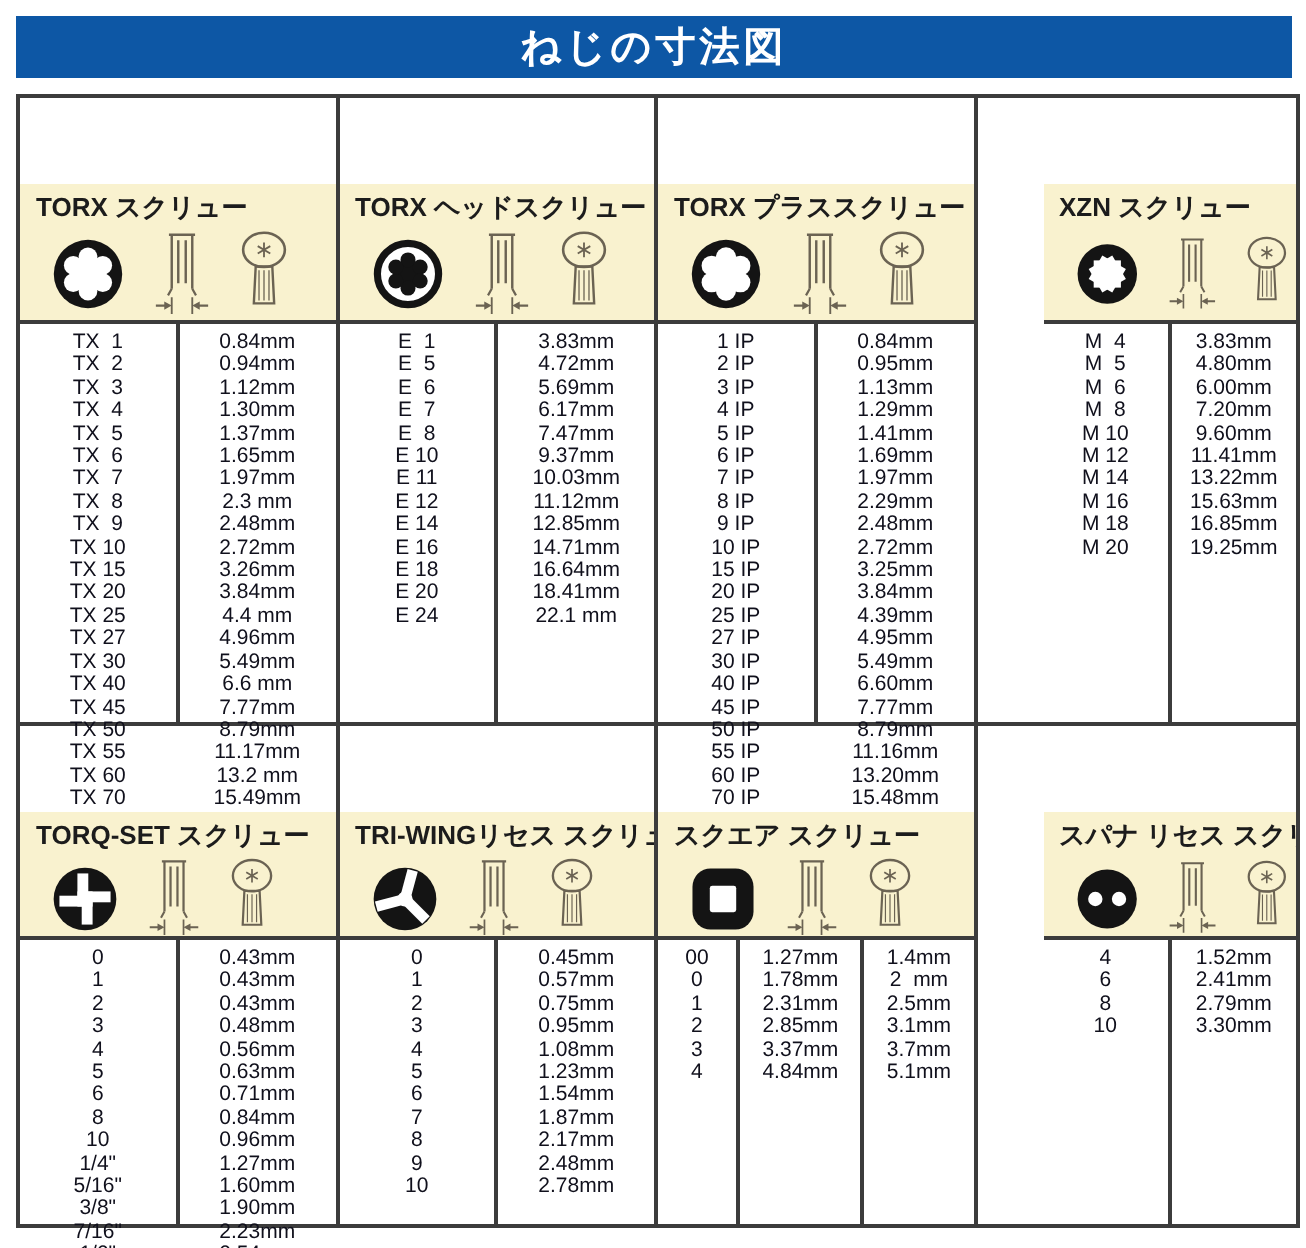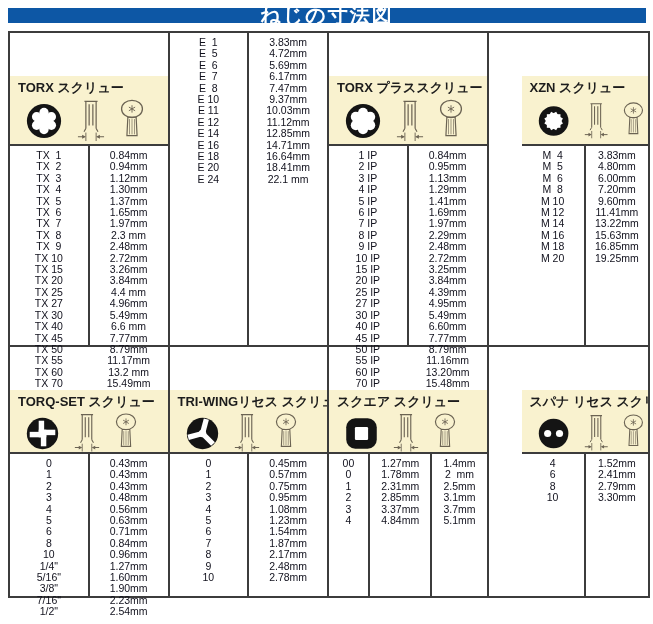--- a/index.html
+++ b/index.html
@@ -3,21 +3,21 @@
 <meta charset="utf-8">
 <style>
   html,body{margin:0;padding:0;}
   body{
     width:653px;height:624px;background:#ffffff;
     font-family:"Liberation Sans","DejaVu Sans",sans-serif;
     color:#14141c;overflow:hidden;
   }
   .page{padding:8px 7px 0 8px;}
   .banner{
-    background:#0d57a5;height:15px;display:flex;align-items:center;justify-content:center;
+    background:#0d57a5;height:31px;display:flex;align-items:center;justify-content:center;
     margin-bottom:8px;
   }
   .banner h1{margin:0;color:#ffffff;font-size:20px;font-weight:bold;letter-spacing:2px;}
   .grid{
     display:grid;grid-template-columns:repeat(4,1fr);grid-template-rows:314px 249px;
     border:2px solid #3c3c3c;width:638px;box-sizing:content-box;background:#ffffff;
   }
   .panel{
     border-right:2px solid #3c3c3c;border-bottom:2px solid #3c3c3c;
     display:flex;flex-direction:column;min-width:0;box-sizing:border-box;
@@ -216,20 +216,34 @@
             <span class="cell">7.77mm</span>
             <span class="cell">8.79mm</span>
             <span class="cell">11.17mm</span>
             <span class="cell">13.2 mm</span>
             <span class="cell">15.49mm</span>
           </div>
         </div>
     </section>
 
     <section class="panel r1">
+      <div class="panel-head">
+        <div class="panel-title">TORX ヘッドスクリュー</div>
+        <div class="icon-row">
+          <svg class="recess" viewBox="0 0 40 40">
+              <use href="#ic-etorx"></use>
+            </svg>
+          <svg class="side" viewBox="0 0 30 46">
+              <use href="#ic-side"></use>
+            </svg>
+          <svg class="top" viewBox="0 0 26 46">
+              <use href="#ic-top"></use>
+            </svg>
+        </div>
+      </div>
       <div class="panel-body">
           <div class="col">
             <span class="cell">E  1</span>
             <span class="cell">E  5</span>
             <span class="cell">E  6</span>
             <span class="cell">E  7</span>
             <span class="cell">E  8</span>
             <span class="cell">E 10</span>
             <span class="cell">E 11</span>
             <span class="cell">E 12</span>

